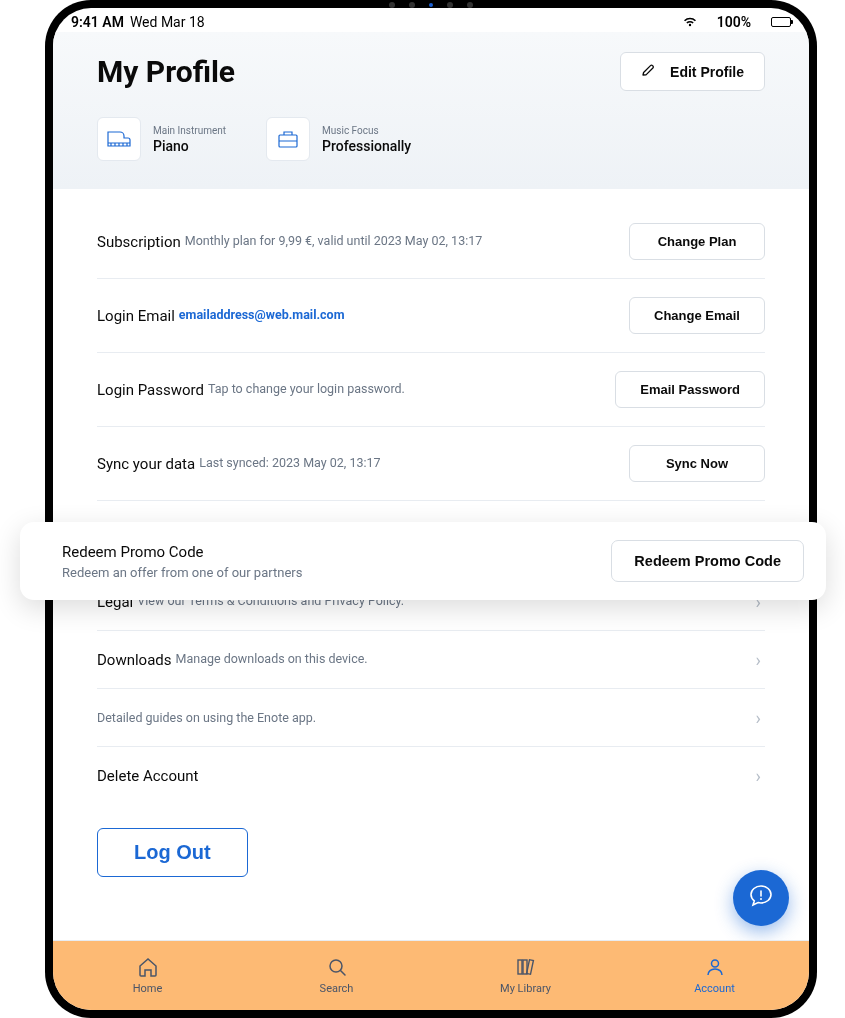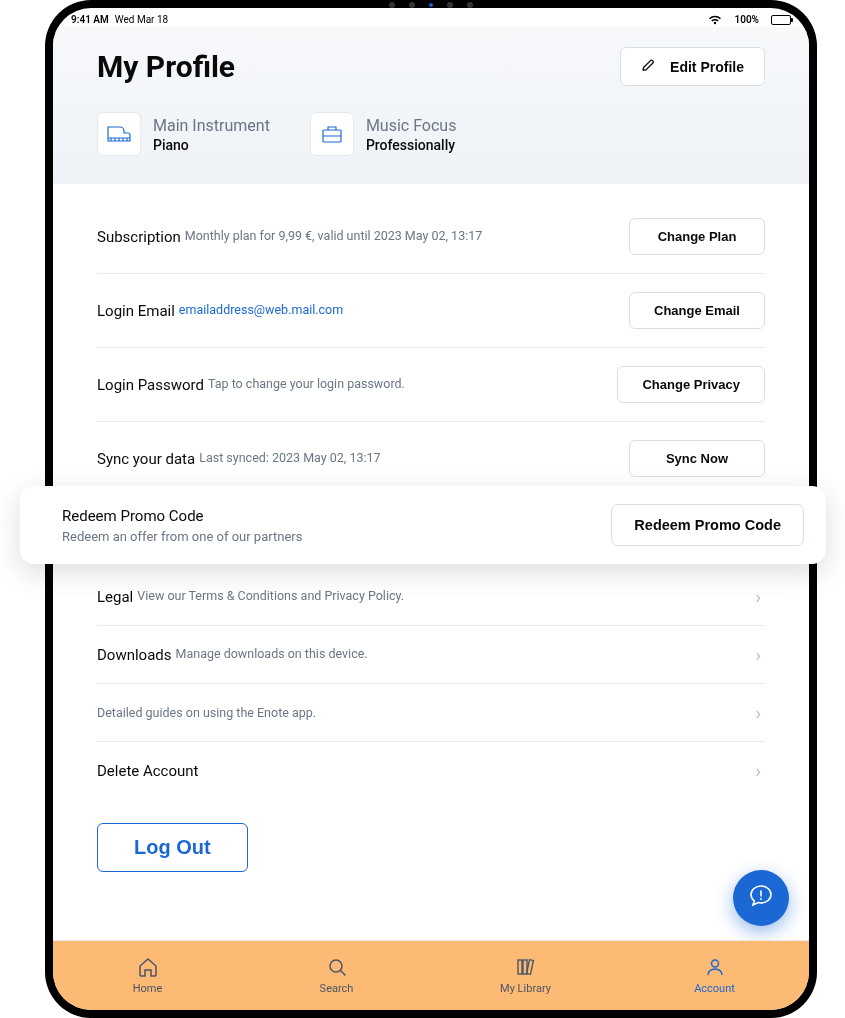--- a/index.html
+++ b/index.html
@@ -44,27 +44,27 @@
     width: 6px; height: 6px; border-radius: 50%; background: #333;
   }
   .camera-dot.blue { background: #1b5fd1; width: 4px; height: 4px; }
 
   
   .status-bar {
     display: flex;
     justify-content: space-between;
     align-items: center;
     padding: 6px 18px 2px 18px;
-    font-size: 10px;
+    font-size: 14px;
     font-weight: 600;
     color: #000;
   }
   .status-left { display: flex; gap: 6px; align-items: center; }
   .status-date { font-weight: 400; }
-  .status-right { display: flex; gap: 12px; align-items: center; }
+  .status-right { display: flex; gap: 20px; align-items: center; }
   .wifi-icon svg { display: block; }
   .battery {
     display: flex; align-items: center; gap: 2px;
   }
   .battery-body {
     width: 20px; height: 10px; border: 1px solid #000; border-radius: 2px;
     position: relative;
   }
   .battery-body::after {
     content: ""; position: absolute; right: -3px; top: 2px;
@@ -108,39 +108,39 @@
   }
   .info-card { display: flex; gap: 12px; align-items: center; }
   .info-icon {
     width: 44px; height: 44px;
     background: #fff;
     border: 1px solid #e4e9ef;
     border-radius: 6px;
     display: flex; align-items: center; justify-content: center;
   }
   .info-text { display: flex; flex-direction: column; gap: 2px; }
-  .info-label { font-size: 16px; color: #6b7685; }
+  .info-label { font-size: 10px; color: #6b7685; }
   .info-value { font-size: 14px; font-weight: 500; color: #0a0a0a; }
 
   
   .settings {
     padding: 16px 44px 0 44px;
   }
   .row {
     display: flex;
     justify-content: space-between;
     align-items: center;
     padding: 18px 0;
     border-bottom: 1px solid #e8ecf1;
   }
   .row:last-of-type { border-bottom: none; }
   .row-text { display: flex; flex-direction: row; gap: 4px; }
   .row-title { font-size: 15px; color: #0a0a0a; }
   .row-sub { font-size: 12.5px; color: #6b7685; }
-  .row-sub.link { color: #1b68d4; }
+  .row-sub.link { color: #1b68d4; font-weight: bold; }
   .row-btn {
     border: 1px solid #d9dee4;
     background: #fff;
     padding: 10px 24px;
     border-radius: 6px;
     font-size: 13px;
     font-weight: 600;
     color: #0a0a0a;
     cursor: pointer;
     min-width: 136px;
@@ -160,21 +160,21 @@
     border-radius: 6px;
     font-size: 20px;
     font-weight: 600;
     cursor: pointer;
   }
 
   
   .redeem-card {
     position: absolute;
     left: 20px;
-    top: 486px;
+    top: 522px;
     width: 806px;
     background: #fff;
     border-radius: 14px;
     box-shadow: 0 8px 28px rgba(0,0,0,0.14);
     padding: 18px 22px 18px 42px;
     display: flex;
     justify-content: space-between;
     align-items: center;
     z-index: 10;
     gap: 44px;
@@ -326,21 +326,21 @@
             <span class="row-sub link">emailaddress@web.mail.com</span>
           </div>
           <button class="row-btn">Change Email</button>
         </div>
 
         <div class="row">
           <div class="row-text">
             <span class="row-title">Login Password</span>
             <span class="row-sub">Tap to change your login password.</span>
           </div>
-          <button class="row-btn">Change Privacy</button>
+          <button class="row-btn">Email Password</button>
         </div>
 
         <div class="row">
           <div class="row-text">
             <span class="row-title">Sync your data</span>
             <span class="row-sub">Last synced: 2023 May 02, 13:17</span>
           </div>
           <button class="row-btn">Sync Now</button>
         </div>
 

